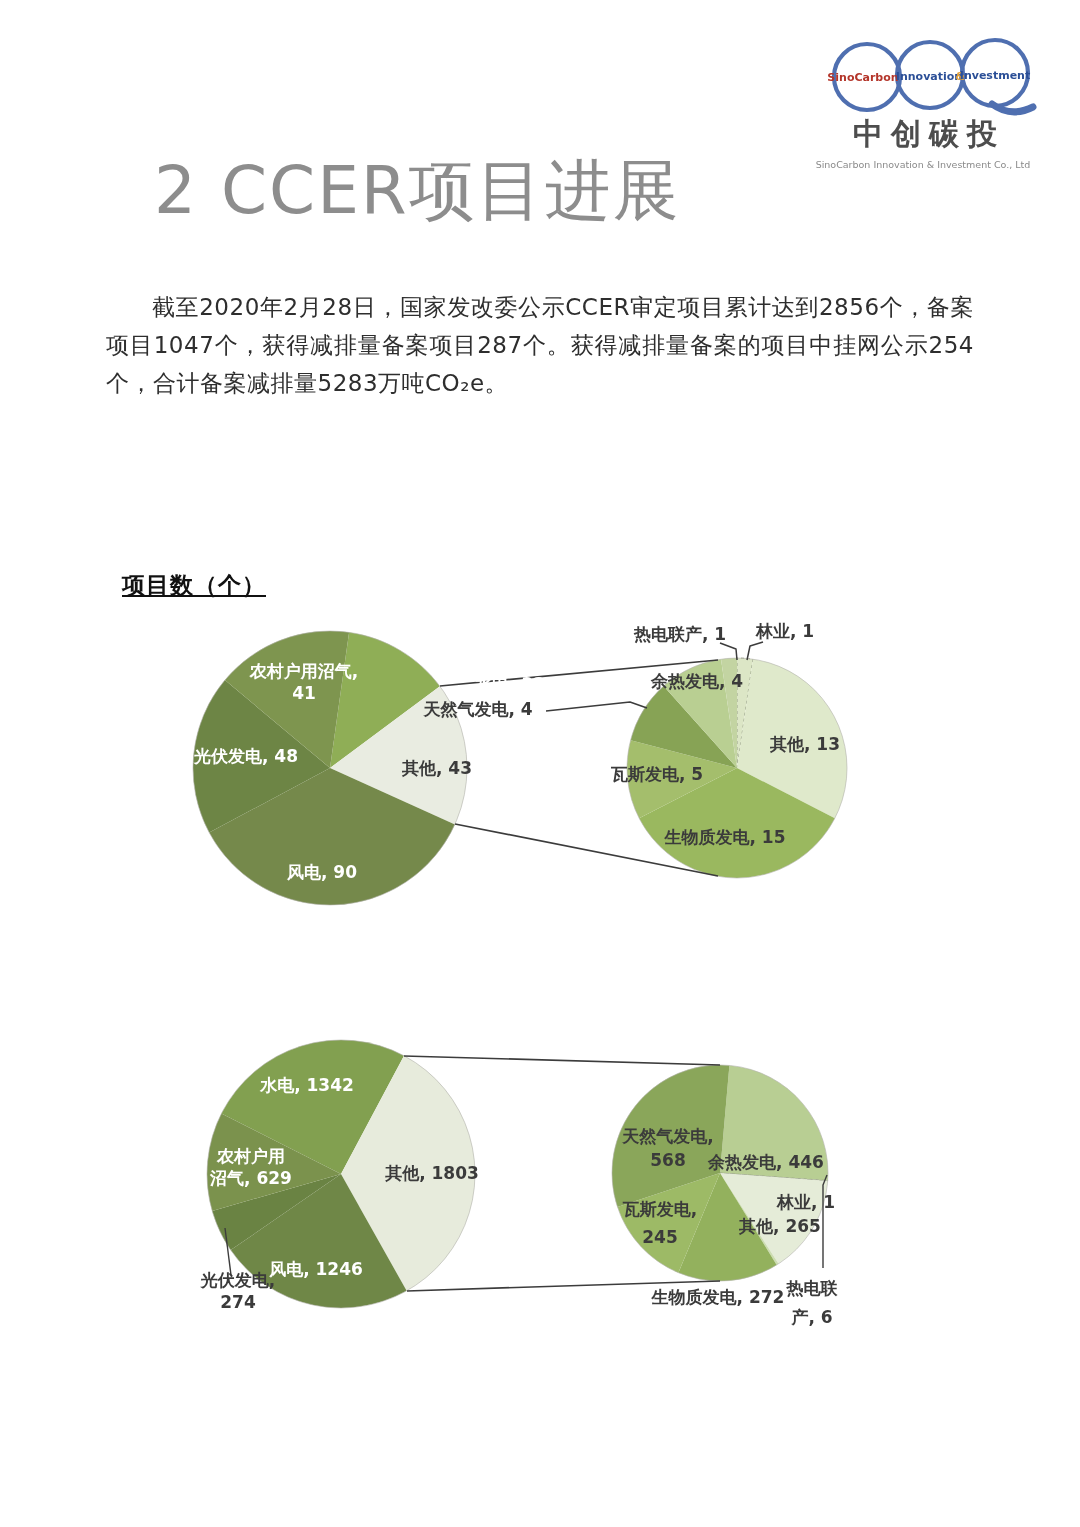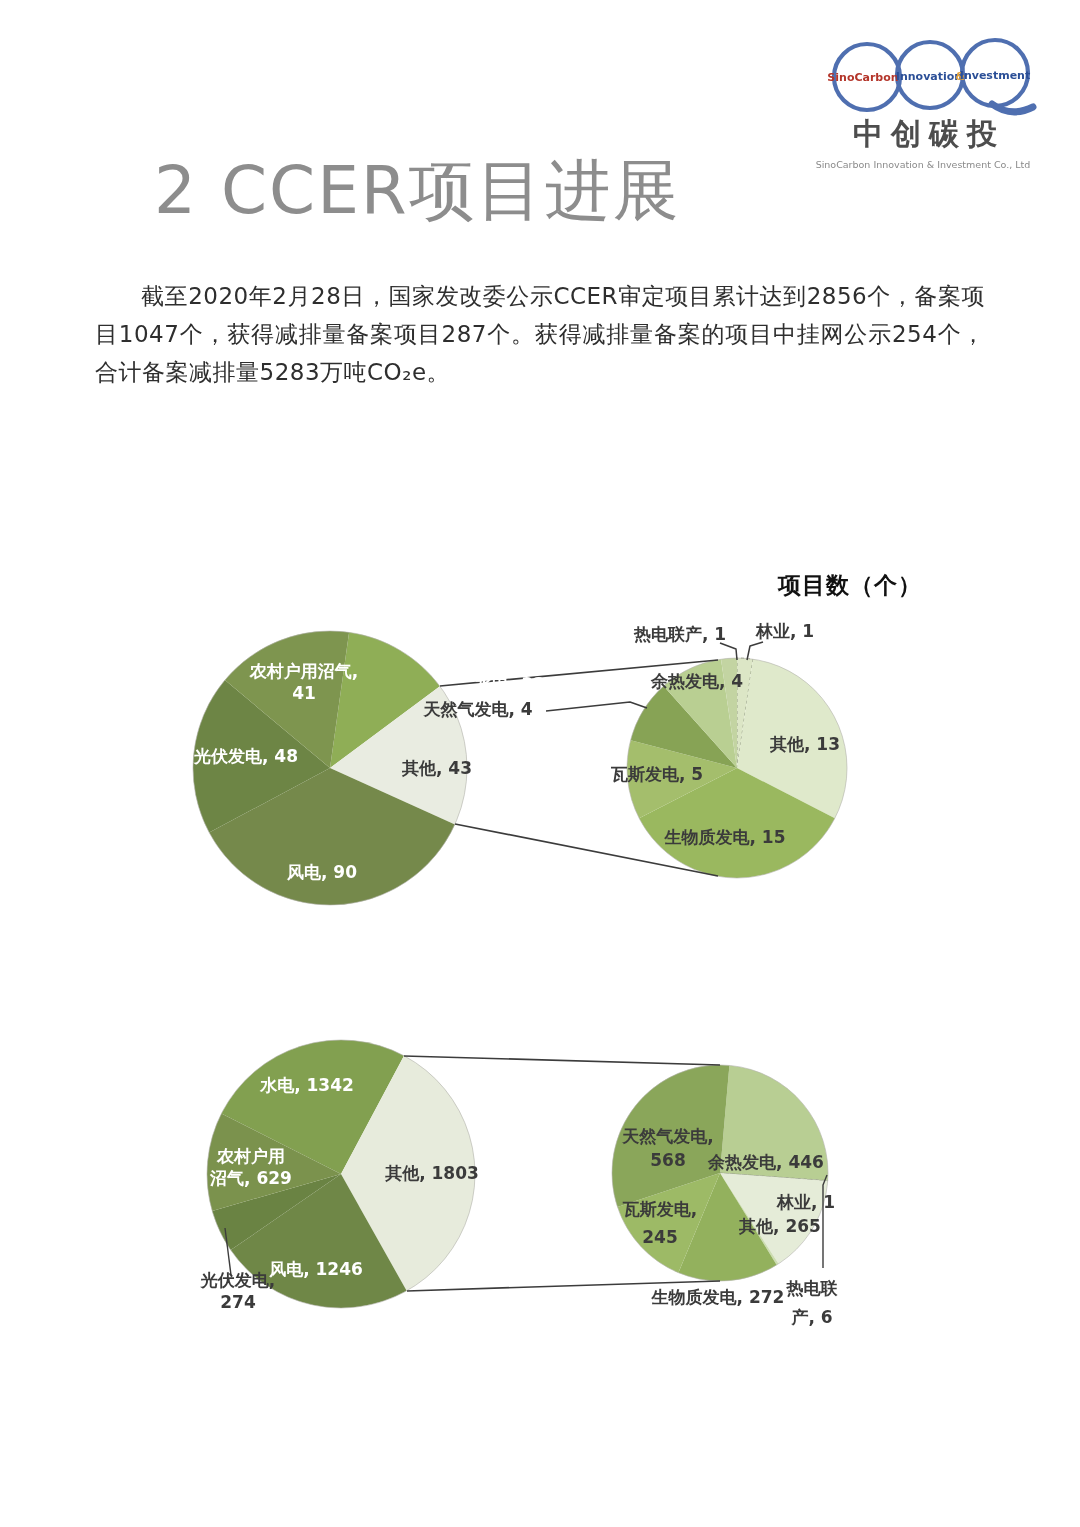--- a/index.html
+++ b/index.html
@@ -1,22 +1,22 @@
 <!DOCTYPE html>
 <html><head>
 <meta charset="utf-8">
 <style>
   html,body{margin:0;padding:0;background:#ffffff;}
   body{font-family:"DejaVu Sans","Liberation Sans",sans-serif;}
   #page{position:relative;width:1080px;height:1418px;background:#ffffff;overflow:hidden;}
   .abs{position:absolute;}
   #heading{left:106px;top:146px;font-size:66px;font-weight:400;color:#8d8d8d;letter-spacing:2px;white-space:nowrap;margin-left:48px;}
   #paras{left:94px;top:276px;width:892px;}
-  #paras p{margin:1px;font-size:23px;line-height:38px;color:#2e2e2e;text-align:justify;text-indent:2em;letter-spacing:0.5px;}
-  .chart-title{width:800px;text-align:right;font-size:23px;font-weight:700;color:#111111;letter-spacing:1px;}
+  #paras p{margin:12px;font-size:23px;line-height:38px;color:#2e2e2e;text-align:justify;text-indent:2em;letter-spacing:0.5px;}
+  .chart-title{width:800px;text-align:left;font-size:23px;font-weight:700;color:#111111;letter-spacing:1px;text-decoration:underline;}
   #chart-title-0{left:122px;top:570px;}
   #chart-title-1{left:115px;top:1000px;}
   #chart-svg-0{left:100px;top:598px;}
   #chart-svg-1{left:100px;top:1028px;}
   svg{font-family:"DejaVu Sans","Liberation Sans",sans-serif;}
   #footer-bar{left:408px;top:1472px;width:672px;height:55px;background:#a9c23c;}
   #footer-text{left:503px;top:1490px;font-size:20px;color:#fdfef5;letter-spacing:1.5px;white-space:nowrap;}
   #logo-svg{left:808px;top:28px;}
   #watermark-svg{left:838px;top:1438px;}
 </style>

